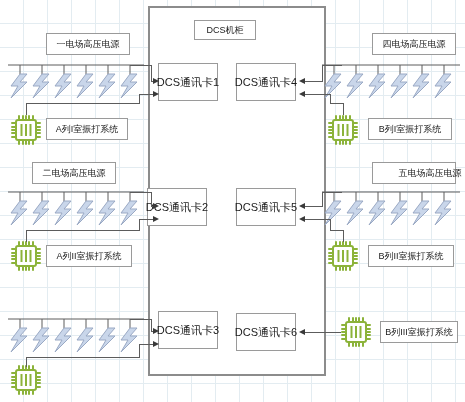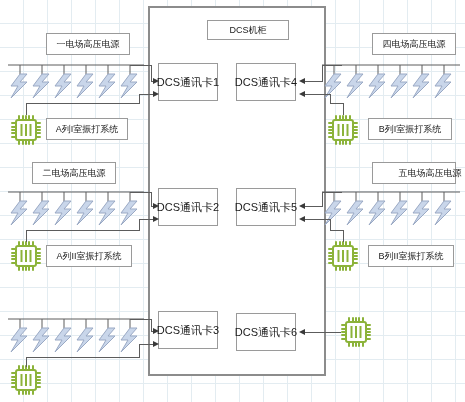--- a/index.html
+++ b/index.html
@@ -66,24 +66,24 @@
   .chip{position:absolute;}
   .chip svg{display:block;}
 </style>
 </head>
 <body>
 
 <div id="canvas">
 
   <div class="cabinet" style="left:148px;top:6px;width:178px;height:370px;"></div>
 
-  <div class="node" style="left:207px;top:20px;width:82px;height:20px;text-align:center;">DCS机柜</div>
+  <div class="node" style="left:194px;top:20px;width:62px;height:20px;text-align:center;">DCS机柜</div>
 
   <div class="node card" style="left:158px;top:63px;width:60px;height:38px;">DCS通讯卡1</div>
-  <div class="node card" style="left:158px;top:188px;width:60px;height:38px;">DCS通讯卡2</div>
+  <div class="node card" style="left:147px;top:188px;width:60px;height:38px;">DCS通讯卡2</div>
   <div class="node card" style="left:158px;top:311px;width:60px;height:38px;">DCS通讯卡3</div>
 
   <div class="node card" style="left:236px;top:63px;width:60px;height:38px;">DCS通讯卡4</div>
   <div class="node card" style="left:236px;top:188px;width:60px;height:38px;">DCS通讯卡5</div>
   <div class="node card" style="left:236px;top:313px;width:60px;height:38px;">DCS通讯卡6</div>
 
   <div class="node" style="left:46px;top:33px;width:84px;height:22px;">一电场高压电源</div>
 
   <div class="boltgroup" style="left:6px;top:64px;">
     <svg width="140" height="38" viewBox="0 0 140 38">
@@ -451,17 +451,18 @@
           <path d="M26 23 H30"></path>
       </g>
       <rect x="6" y="6" width="20" height="20" rx="2" fill="#ffffff" stroke="#8cb33a" stroke-width="2"></rect>
       <g stroke="#8cb33a" stroke-width="2">
         <path d="M11.5 10 V22"></path>
           <path d="M16 10 V22"></path>
           <path d="M20.5 10 V22"></path>
       </g>
     </svg>
   </div>
+  <div class="node" style="left:380px;top:321px;width:78px;height:22px;">B列III室振打系统</div>
 
   <div class="ln lnh" style="left:305px;top:332px;width:36px;"></div>
   <div class="arrow arrow-l" style="left:299px;top:328.5px;"></div>
 
 </div>
 
 </body></html>

